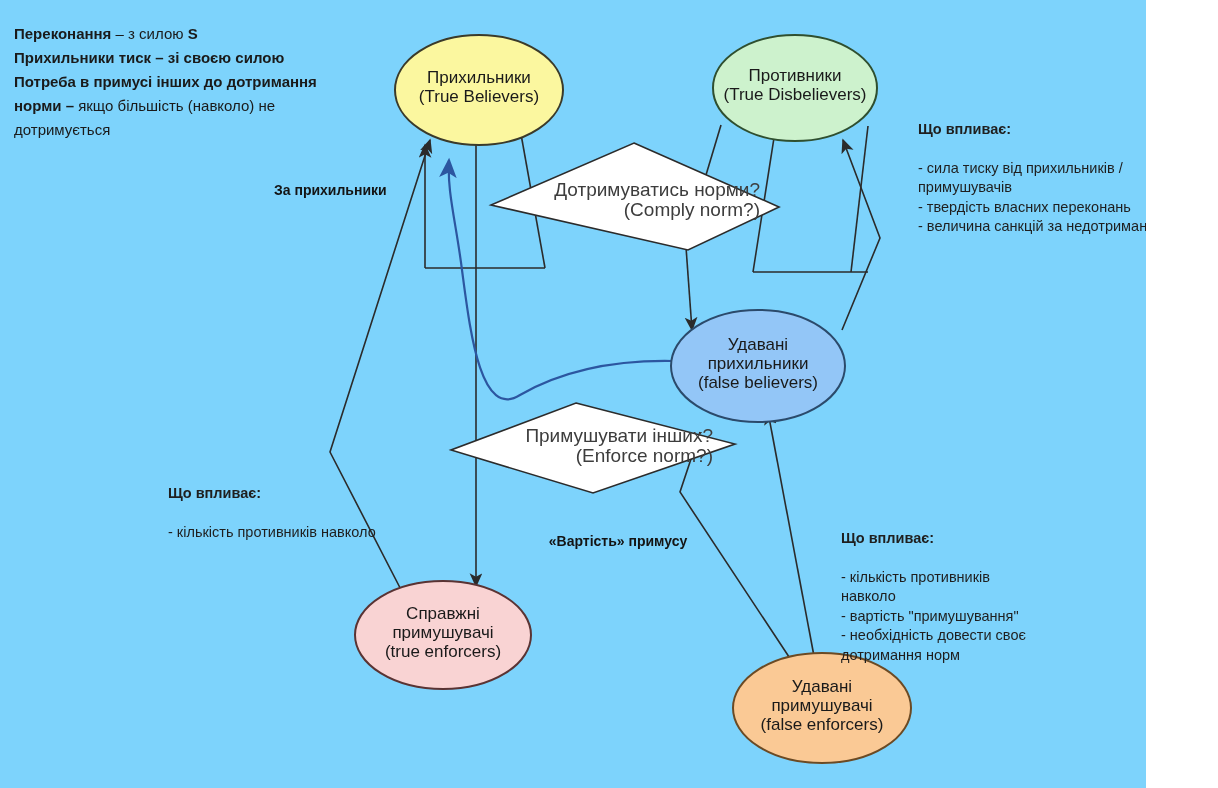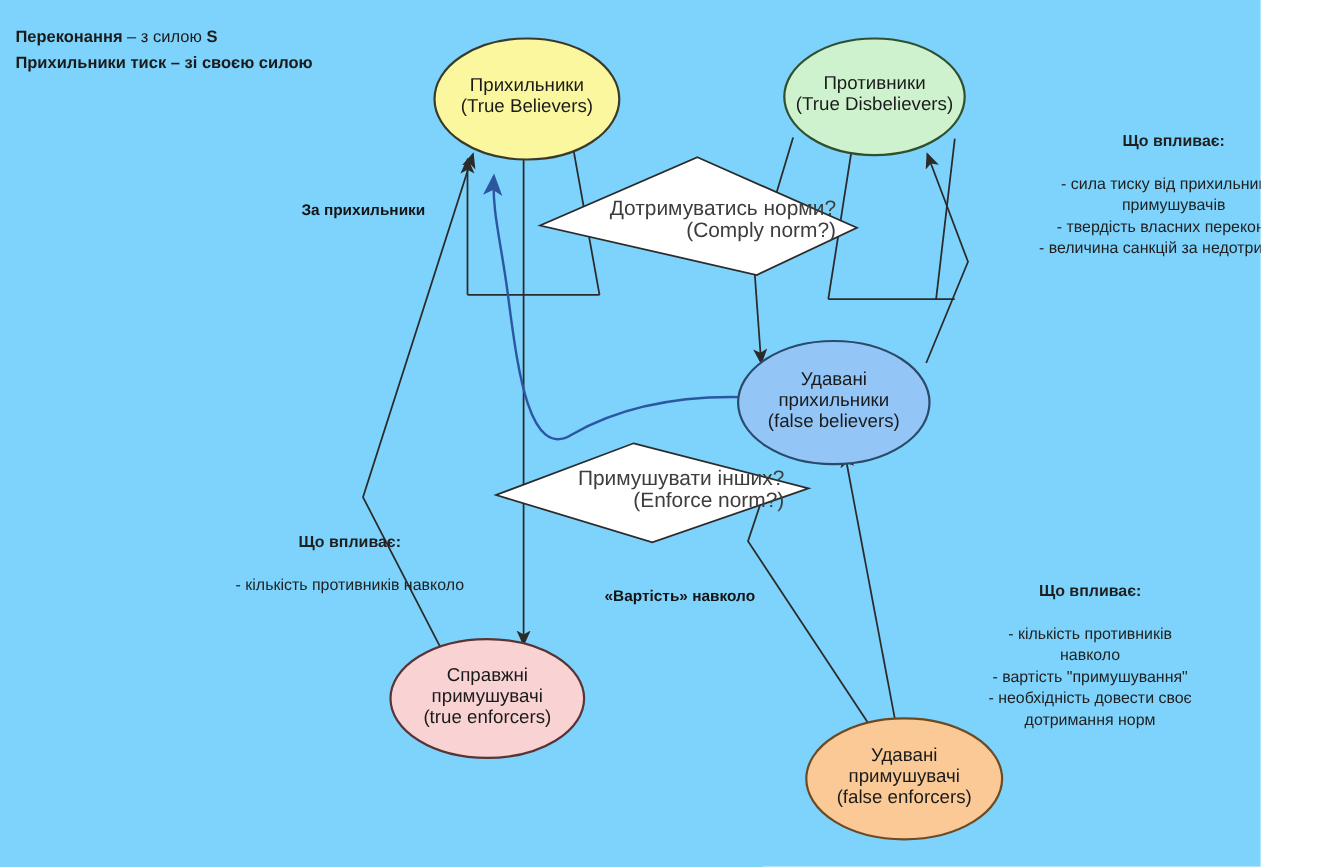--- a/index.html
+++ b/index.html
@@ -40,21 +40,20 @@
     font-size: 19px;
     line-height: 20px;
     white-space: pre-line;
   }
   .ann {
     position: absolute;
     color: #1f1f1f;
     font-size: 14.5px;
     line-height: 19.5px;
     white-space: pre-line;
-    text-align: center;
   }
   .ann-title {
     font-weight: bold;
     display: block;
   }
   .ann-body { display: block; }
   .edge-label {
     position: absolute;
     font-weight: bold;
     color: #141414;
@@ -78,20 +77,23 @@
 <body>
 
 <div id="canvas">
 
   <div class="intro">
     <div>
       <b>Переконання</b> – з силою <b>S</b>
     </div>
     <div>
       <b>Прихильники тиск – зі своєю силою</b>
+    </div>
+    <div>
+      <b>Потреба в примусі інших до дотримання норми –</b> якщо більшість (навколо) не дотримується
     </div>
   </div>
 
   <svg class="layer" viewBox="0 0 1218 788">
     <defs>
       <marker id="arrow" markerWidth="10" markerHeight="10" refX="8" refY="4" orient="auto" markerUnits="strokeWidth">
         <path d="M0,0 L9,4 L0,8 L2.2,4 z" fill="#2b2b2b"></path>
       </marker>
       <marker id="arrow-blue" markerWidth="10" markerHeight="10" refX="8" refY="4" orient="auto" markerUnits="strokeWidth">
         <path d="M0,0 L9,4 L0,8 L2.2,4 z" fill="#2c56a0"></path>
@@ -162,21 +164,21 @@
 
   <div class="shape-label" style="left:520px; top:180px; width:240px;">Дотримуватись норми?
 (Comply norm?)</div>
 
   <div class="shape-label" style="left:473px; top:426px; width:240px;">Примушувати інших?
 (Enforce norm?)</div>
 
   <div class="edge-label" style="left:274px; top:181px; width:160px; text-align:left;">За прихильники</div>
 
 
-  <div class="edge-label" style="left:518px; top:532px; width:200px;">«Вартість» навколо</div>
+  <div class="edge-label" style="left:518px; top:532px; width:200px;">«Вартість» примусу</div>
 
   <div class="ann" style="left:918px; top:100px; width:298px;">
     <span class="ann-title">Що впливає:</span>
     <span class="ann-body">- сила тиску від прихильників /
 примушувачів
 - твердість власних переконань
 - величина санкцій за недотримання</span>
   </div>
 
   <div class="ann" style="left:168px; top:464px; width:300px;">

